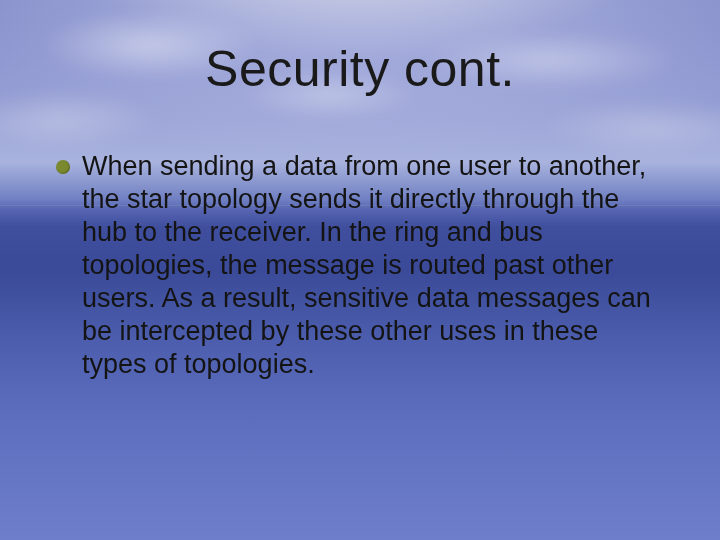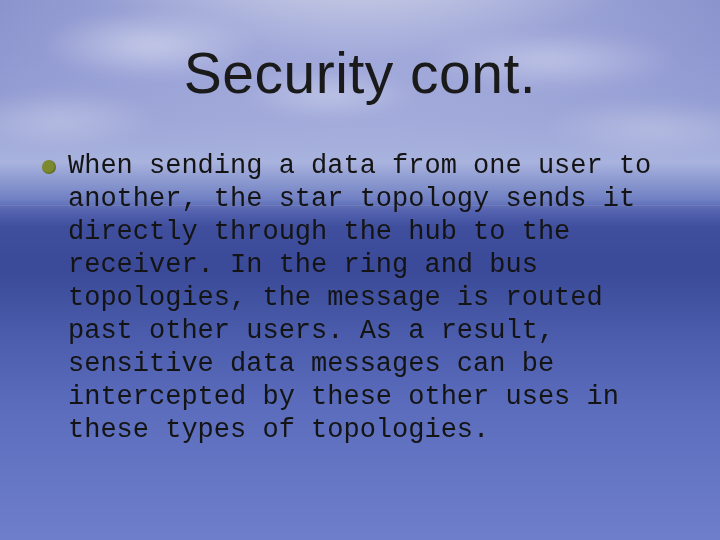--- a/index.html
+++ b/index.html
@@ -55,32 +55,31 @@
     background: linear-gradient(to bottom, rgba(255,255,255,0.25), rgba(0,0,20,0.15));
     opacity: 0.5;
   }
 
   .title {
     position: absolute;
     top: 40px;
     left: 0;
     right: 0;
     text-align: center;
-    font-size: 57px;
+    font-size: 50px;
     color: #1a1a1a;
     letter-spacing: 0.5px;
   }
 
   .body {
     position: absolute;
     top: 150px;
-    left: 42px;
+    left: 56px;
     right: 54px;
     color: #141414;
-    font-family: Liberation Mono, monospace;
   }
   .bullet-row {
     display: flex;
     align-items: flex-start;
   }
   .bullet-dot {
     flex: 0 0 auto;
     width: 14px;
     height: 14px;
     border-radius: 50%;

